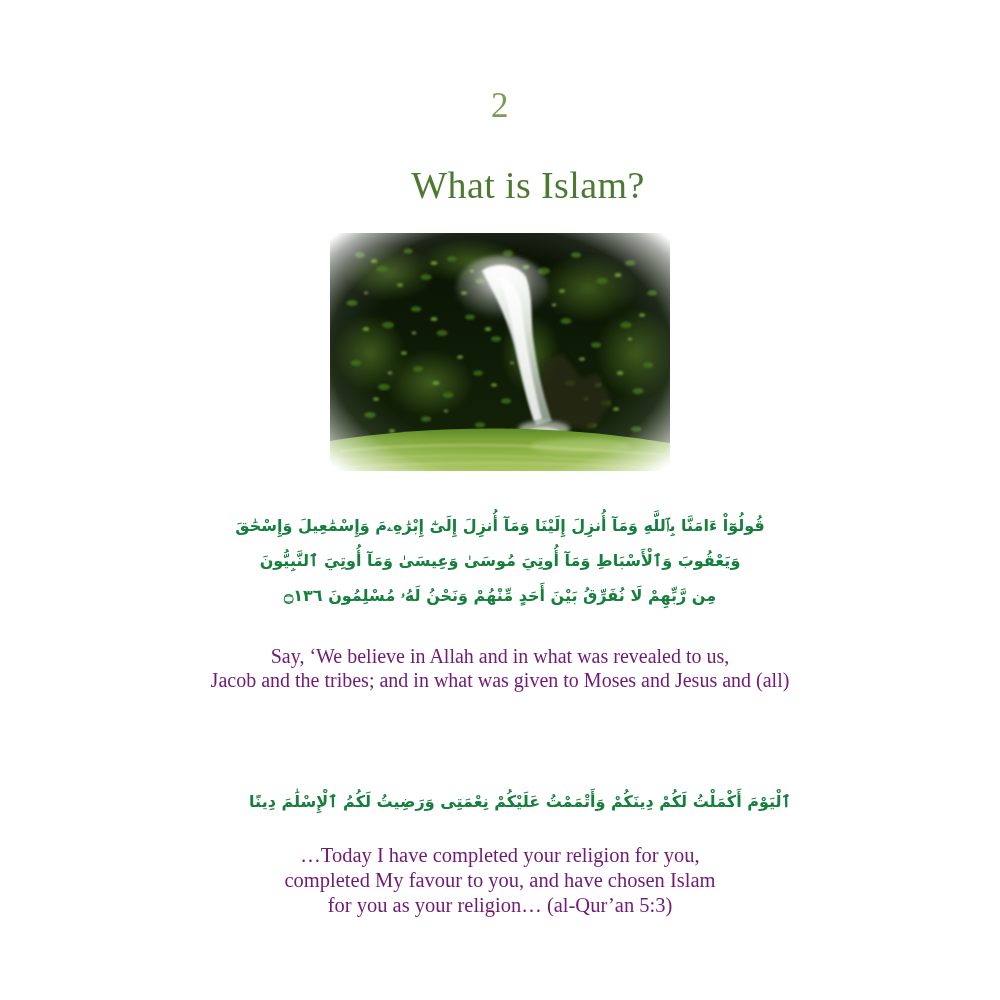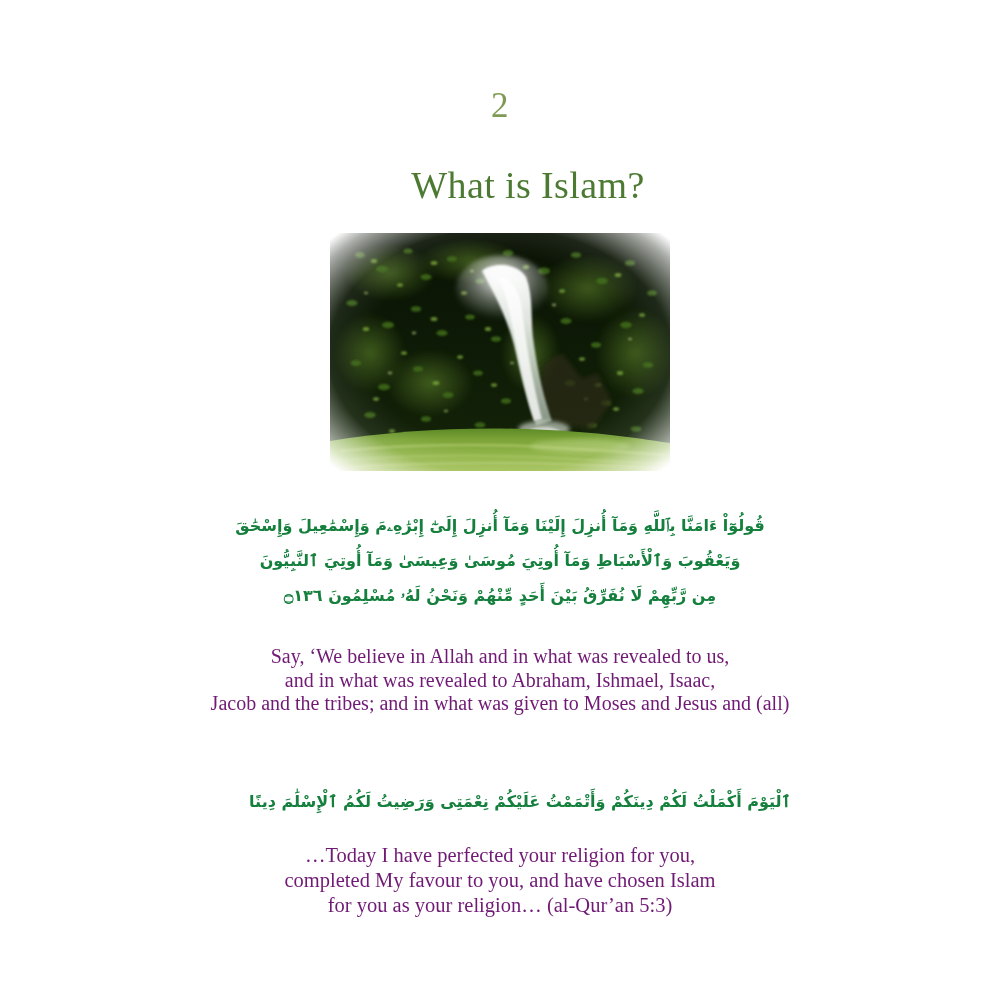--- a/index.html
+++ b/index.html
@@ -267,27 +267,26 @@
   </div>
 
   <div class="arabic-block" id="arabic-verse-1">
     <span class="arabic-line">قُولُوٓاْ ءَامَنَّا بِٱللَّهِ وَمَآ أُنزِلَ إِلَيْنَا وَمَآ أُنزِلَ إِلَىٰٓ إِبْرَٰهِۦمَ وَإِسْمَٰعِيلَ وَإِسْحَٰقَ</span>
     <span class="arabic-line">وَيَعْقُوبَ وَٱلْأَسْبَاطِ وَمَآ أُوتِيَ مُوسَىٰ وَعِيسَىٰ وَمَآ أُوتِيَ ٱلنَّبِيُّونَ</span>
     <span class="arabic-line">مِن رَّبِّهِمْ لَا نُفَرِّقُ بَيْنَ أَحَدٍ مِّنْهُمْ وَنَحْنُ لَهُۥ مُسْلِمُونَ ۝١٣٦</span>
   </div>
 
   <div class="translation" id="translation-1">
     <span class="tline">Say, ‘We believe in Allah and in what was revealed to us,</span>
-    <span class="tline">and in what was revealed to Abraham, Ishmael, Isaac,</span>
     <span class="tline">Jacob and the tribes; and in what was given to Moses and Jesus and (all)</span>
   </div>
 
   <div class="arabic-block" id="arabic-verse-2">
     <span class="arabic-line">ٱلْيَوْمَ أَكْمَلْتُ لَكُمْ دِينَكُمْ وَأَتْمَمْتُ عَلَيْكُمْ نِعْمَتِى وَرَضِيتُ لَكُمُ ٱلْإِسْلَٰمَ دِينًا</span>
   </div>
 
   <div class="translation" id="translation-2">
-    <span class="tline">…Today I have perfected your religion for you,</span>
+    <span class="tline">…Today I have completed your religion for you,</span>
     <span class="tline">completed My favour to you, and have chosen Islam</span>
     <span class="tline">for you as your religion… (al-Qur’an 5:3)</span>
   </div>
 
 </div>
 
 </body></html>

